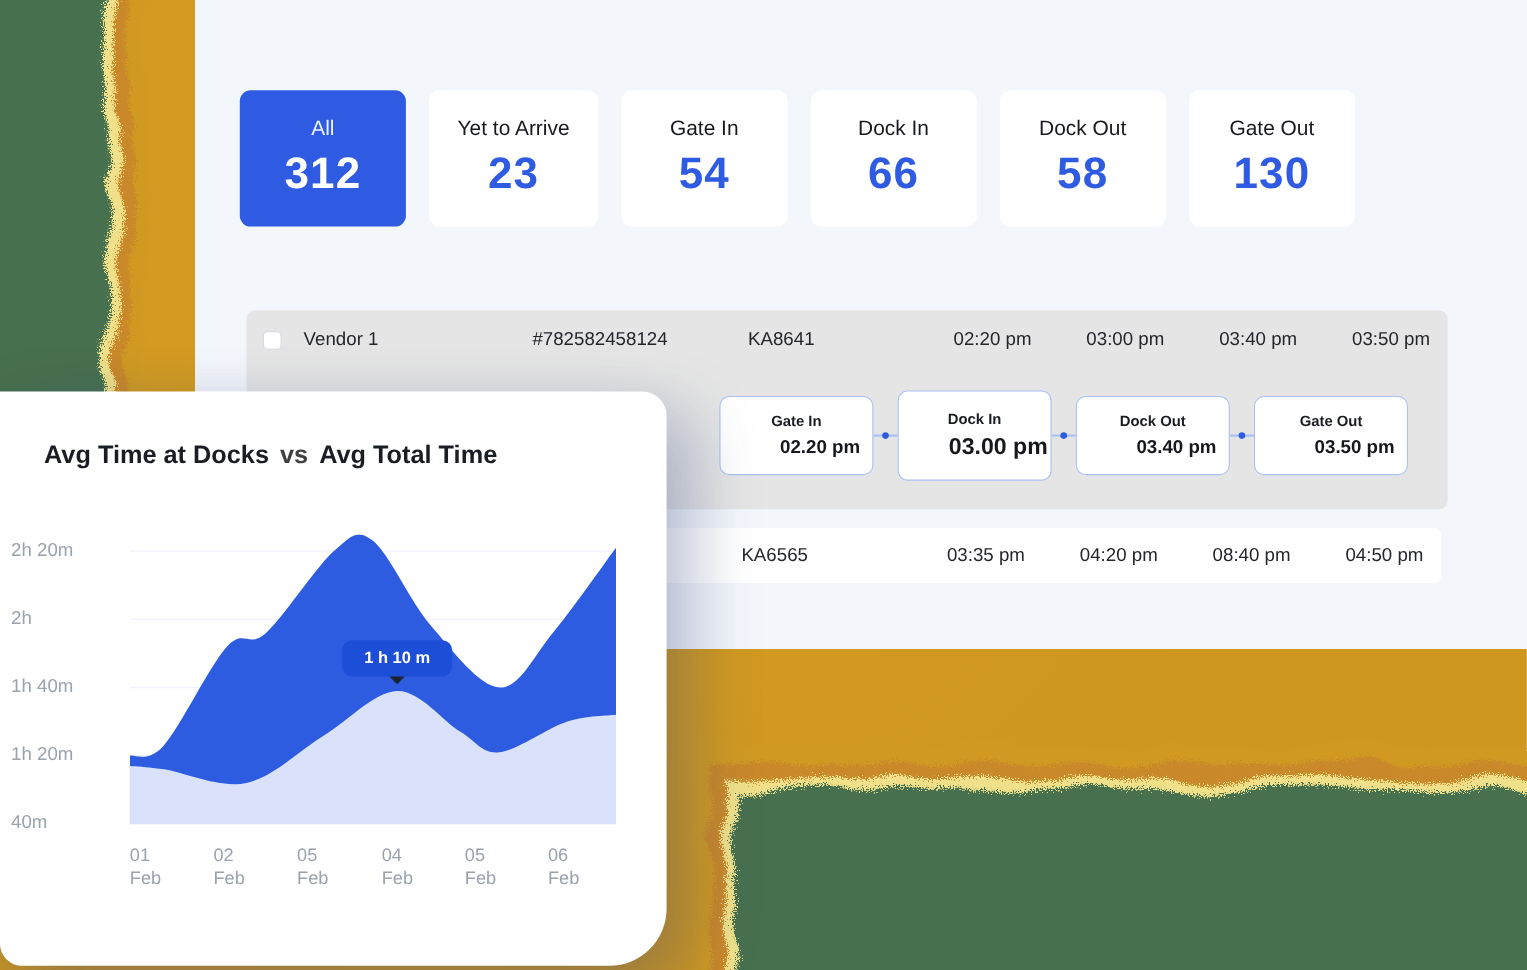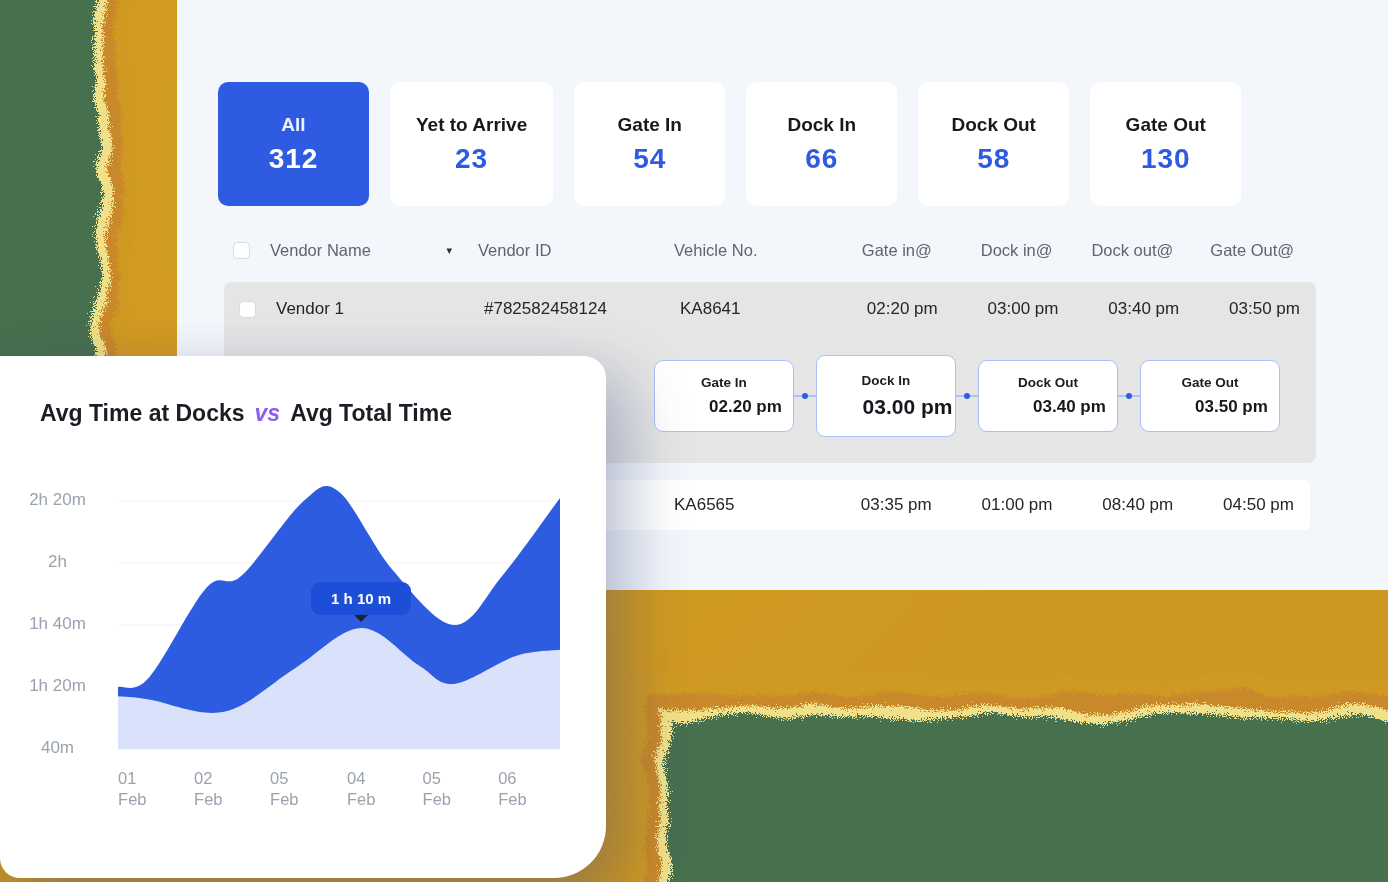--- a/index.html
+++ b/index.html
@@ -13,22 +13,22 @@
   .green-tl{position:absolute;left:-46px;top:-46px;width:142px;height:414px;background:#47704F;
     box-shadow:0 0 0 10px #EFE089,0 0 0 22px #C9882A,0 0 0 36px #D09A24;}
   .green-br{position:absolute;left:668px;top:718px;width:780px;height:230px;background:#47704F;
     box-shadow:0 0 0 10px #EFE089,0 0 0 24px #C9882A,0 0 0 40px #D09A24;}
   
   .panel{position:absolute;left:177px;top:0;width:1211px;height:590px;background:#F3F6FB;z-index:1;}
   
   .cards{position:absolute;left:41px;top:82px;display:flex;gap:21px;}
   .scard{background:#fff;border-radius:10px;height:124px;min-width:151px;padding:0 26px;box-sizing:border-box;
     display:flex;flex-direction:column;align-items:center;justify-content:center;gap:7px;cursor:pointer;}
-  .scard .lbl{font-size:19px;font-weight:700;color:#17191F;white-space:nowrap;text-align:center;}
-  .scard .val{font-size:28px;font-weight:800;color:#2E5BE2;letter-spacing:1px;}
+  .scard .lbl{font-size:19px;font-weight:400;color:#17191F;white-space:nowrap;text-align:center;}
+  .scard .val{font-size:40px;font-weight:800;color:#2E5BE2;letter-spacing:1px;}
   .scard.active{background:#2E5BE2;}
   .scard.active .lbl{color:rgba(255,255,255,.92);}
   .scard.active .val{color:#fff;}
   
   .grid-row{display:grid;grid-template-columns:37px 200px 192px 165px 1fr 1fr 1fr 1fr;align-items:center;
     padding-left:15px;box-sizing:border-box;}
   .t{text-align:right;padding-right:16px;white-space:nowrap;}
   .cb{width:17px;height:17px;border:1.6px solid #D6DBE3;border-radius:4.5px;background:#fff;display:inline-block;box-sizing:border-box;}
   .thead{position:absolute;left:41px;top:234px;width:1092px;height:32px;color:#5E6572;font-size:16.5px;}
   .hname{display:flex;align-items:center;justify-content:space-between;padding-right:18px;}
@@ -48,22 +48,22 @@
   .conn::after{content:'';position:absolute;left:50%;top:50%;transform:translate(-50%,-50%);
     width:6px;height:6px;border-radius:50%;background:#2E5CE1;}
   .row2{position:absolute;left:41px;top:480px;width:1092px;height:50px;background:#fff;border-radius:6px;
     font-size:17px;color:#24262C;}
   .id-partial{text-align:right;padding-right:62px;}
   
   .card{position:absolute;left:0;top:356px;width:606px;height:522px;background:#fff;
     border-radius:0 22px 52px 20px;z-index:5;
     box-shadow:26px 20px 60px rgba(56,72,128,.22),0 30px 70px rgba(56,72,128,.22);}
   .ctitle{position:absolute;left:40px;top:44px;font-size:23px;font-weight:700;color:#1A1D24;white-space:nowrap;}
-  .ctitle .vs{color:#8b5cf6;margin:0 10px;font-style:italic;}
-  .yl{position:absolute;left:10px;width:95px;text-align:center;color:#9AA2AE;font-size:17px;}
+  .ctitle .vs{color:#404040;margin:0 10px;}
+  .yl{position:absolute;left:10px;width:95px;text-align:left;color:#9AA2AE;font-size:17px;}
   #plot{position:absolute;left:118px;top:130px;}
   .xl{position:absolute;top:412px;width:60px;margin-left:-30px;color:#9AA2AE;
     font-size:16.5px;line-height:21px;}
   .tooltip{position:absolute;z-index:6;width:100px;box-sizing:border-box;text-align:center;background:#1d4ed8;
     color:#fff;font-size:15px;font-weight:700;padding:8px 0;border-radius:9px;}
   .tooltip::after{content:'';position:absolute;top:100%;left:50%;transform:translateX(-50%);
     border:7px solid transparent;border-top-color:#1C2230;}
 </style>
 </head>
 <body>
@@ -104,33 +104,20 @@
     <div class="scard">
       <div class="lbl">Dock Out</div>
       <div class="val">58</div>
     </div>
     <div class="scard">
       <div class="lbl">Gate Out</div>
       <div class="val">130</div>
     </div>
   </div>
 
-  <div class="thead grid-row">
-    <span class="cb"></span>
-    <div class="hname">
-      <span>Vendor Name</span>
-      <span class="caret">▾</span>
-    </div>
-    <div class="vid">Vendor ID</div>
-    <div class="vno">Vehicle No.</div>
-    <div class="t">Gate in@</div>
-    <div class="t">Dock in@</div>
-    <div class="t">Dock out@</div>
-    <div class="t">Gate Out@</div>
-  </div>
 
   <div class="block1">
     <div class="drow grid-row">
       <span class="cb"></span>
       <div>Vendor 1</div>
       <div class="vid">#782582458124</div>
       <div class="vno">KA8641</div>
       <div class="t">02:20 pm</div>
       <div class="t">03:00 pm</div>
       <div class="t">03:40 pm</div>
@@ -158,21 +145,21 @@
       </div>
     </div>
   </div>
 
   <div class="row2 grid-row">
     <span></span>
     <div></div>
     <div class="vid id-partial">4</div>
     <div class="vno">KA6565</div>
     <div class="t">03:35 pm</div>
-    <div class="t">01:00 pm</div>
+    <div class="t">04:20 pm</div>
     <div class="t">08:40 pm</div>
     <div class="t">04:50 pm</div>
   </div>
 </div>
 
 <div class="card">
   <div class="ctitle">
     <span>Avg Time at Docks</span><span class="vs">vs</span><span>Avg Total Time</span>
   </div>
 

